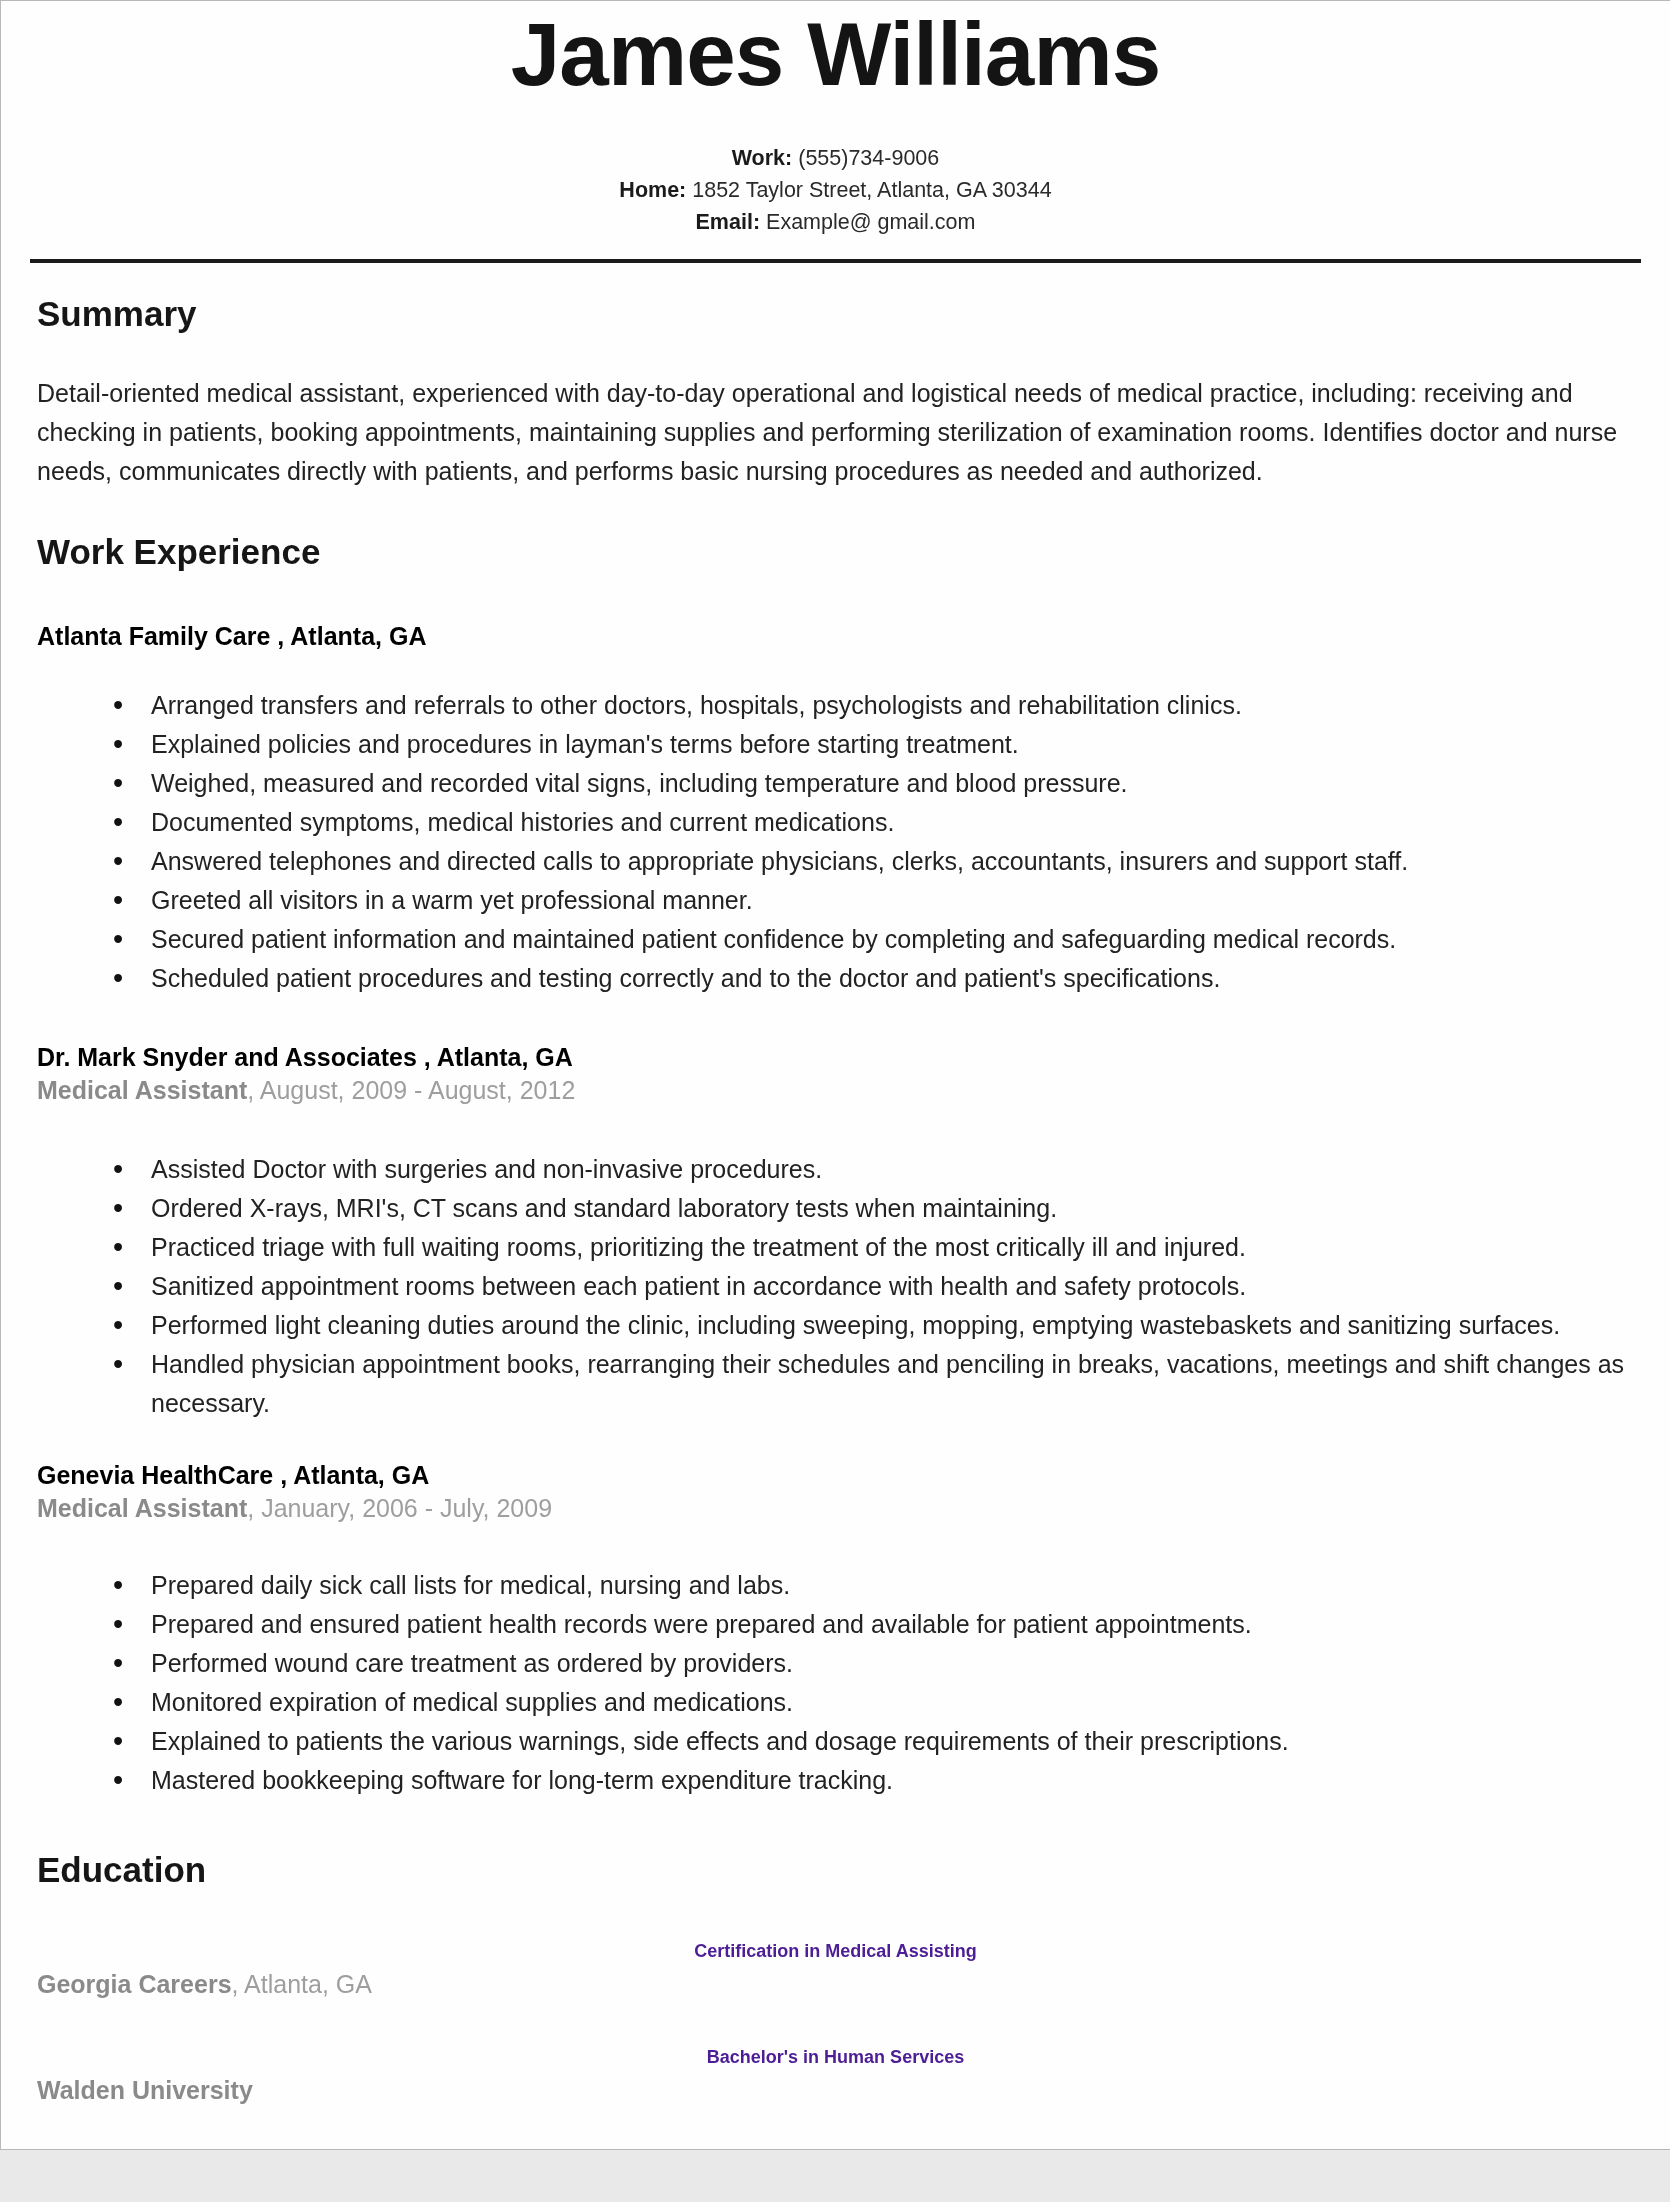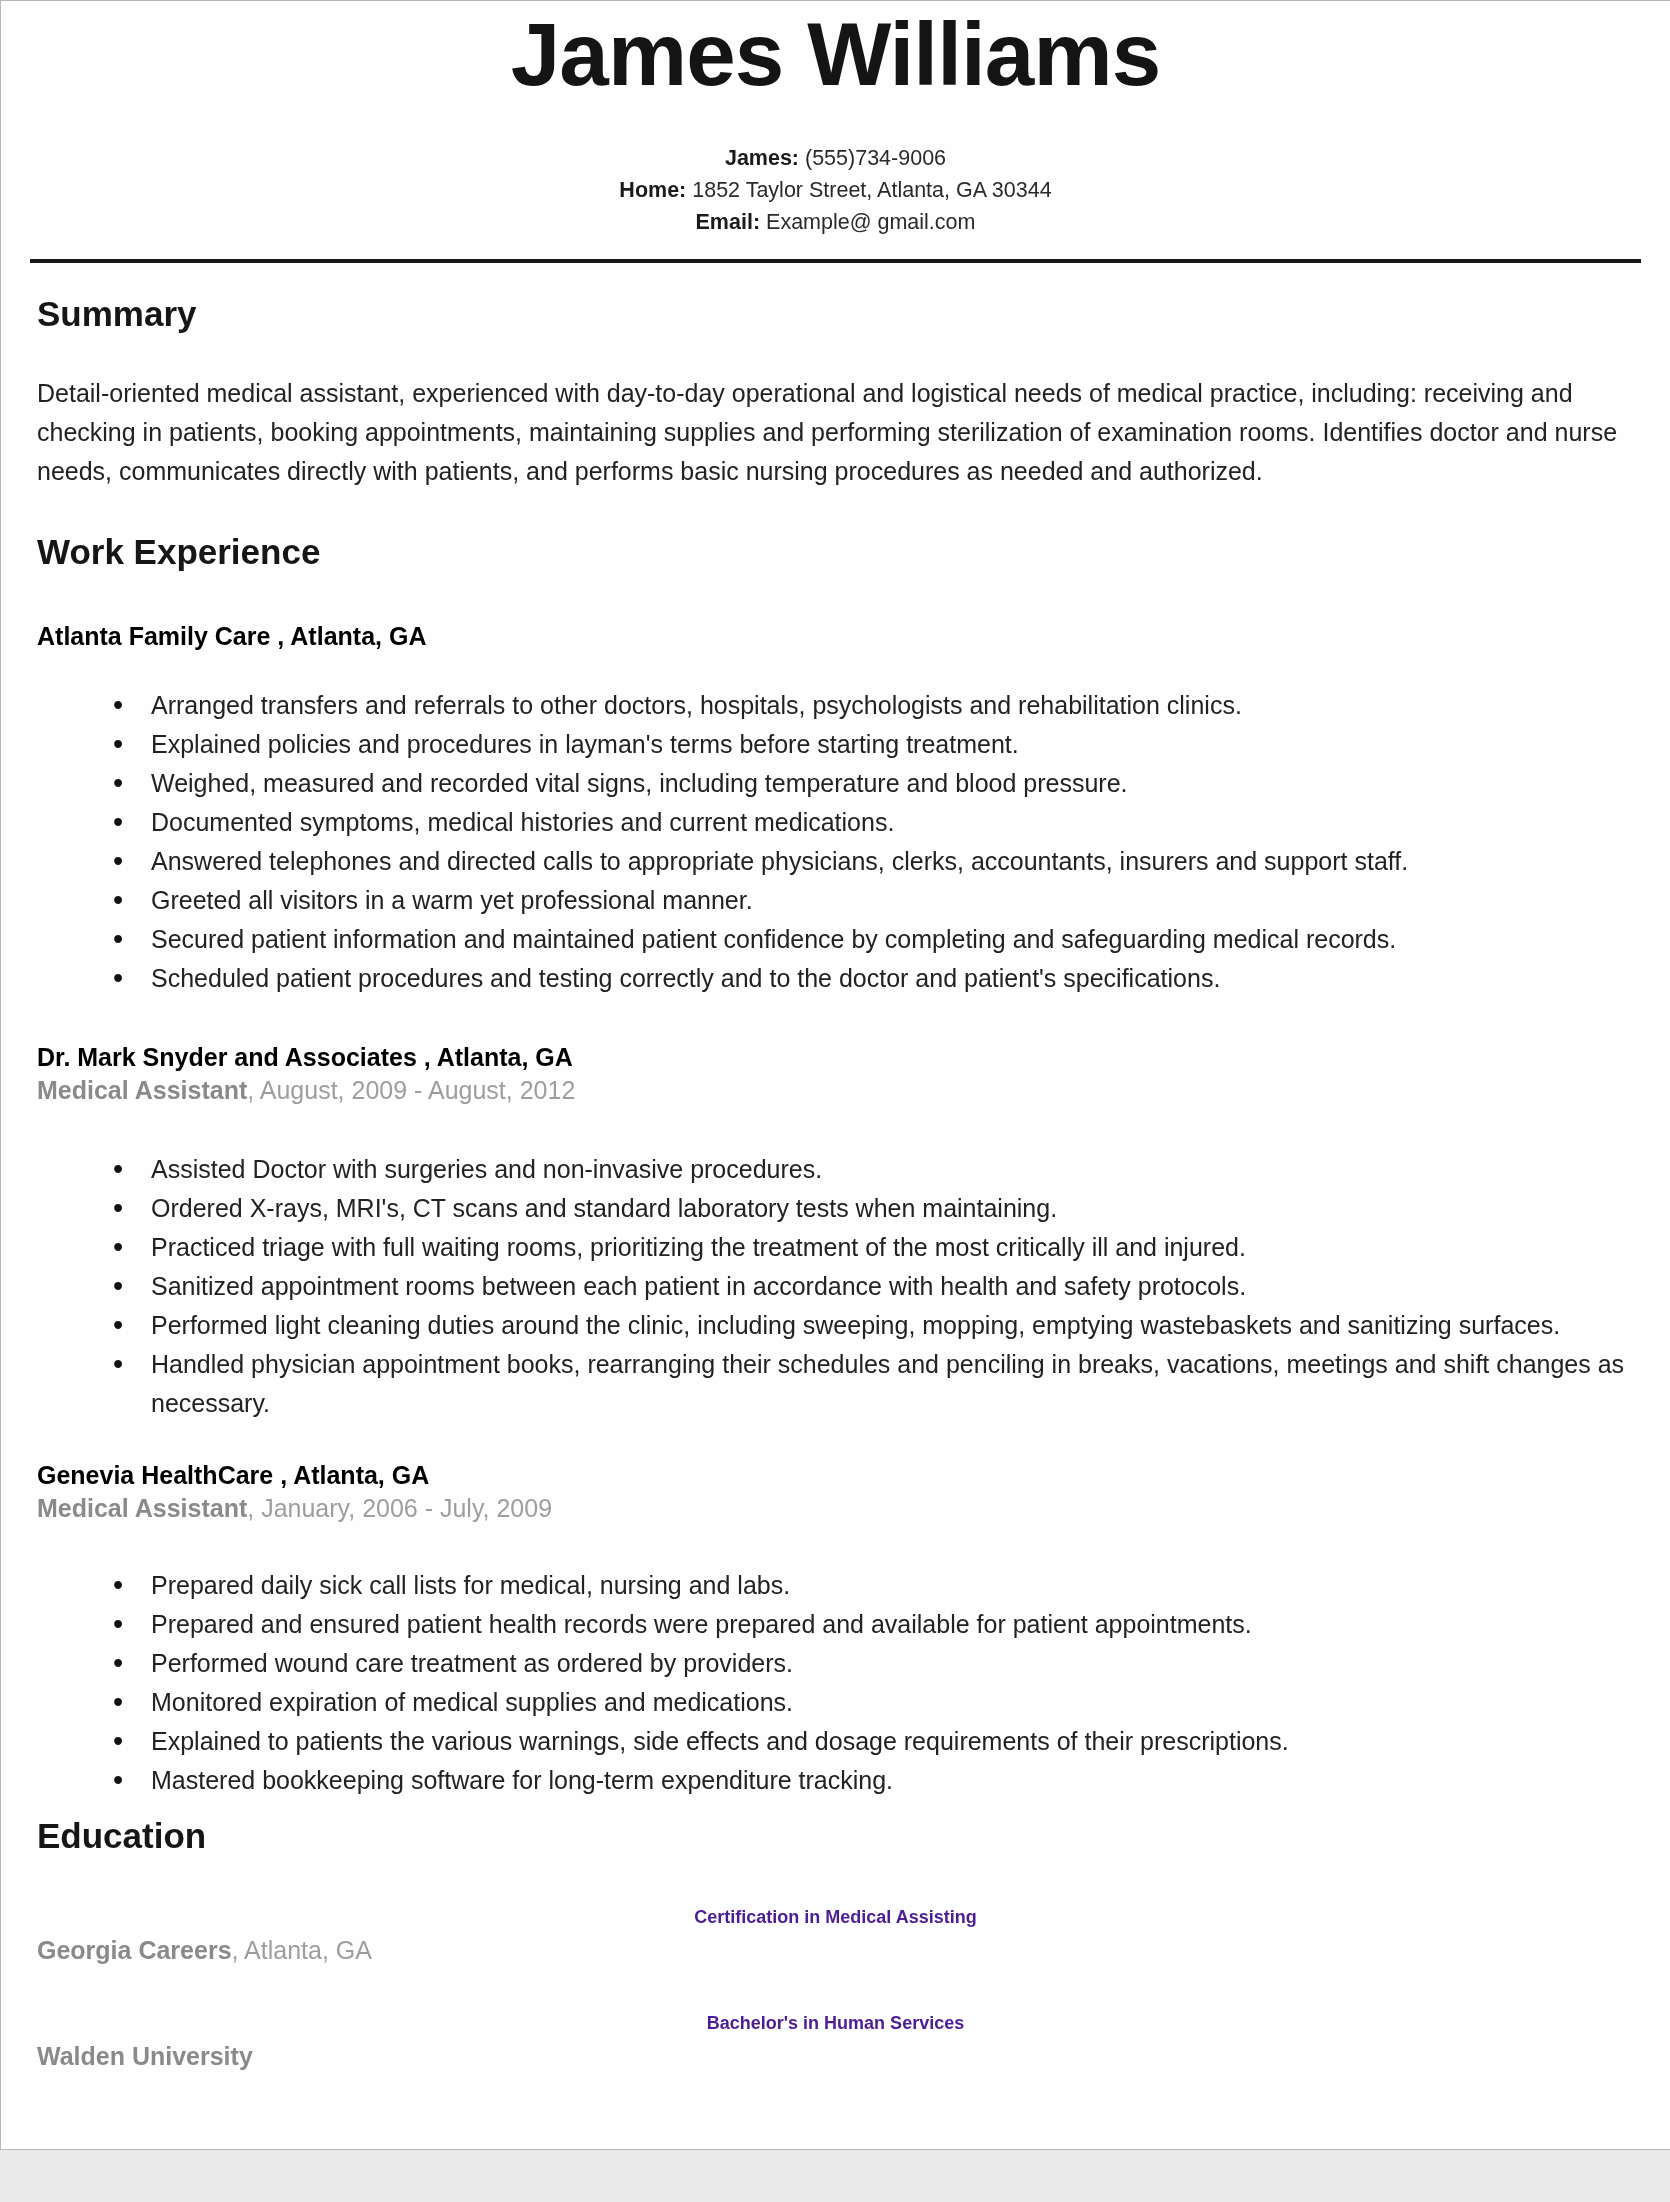--- a/index.html
+++ b/index.html
@@ -40,21 +40,21 @@
   
   .section-title {
     margin: 0;
     font-size: 35px;
     line-height: 40px;
     font-weight: bold;
     color: #161616;
   }
   .summary-title   { margin-top: 31px; }
   .work-title      { margin-top: 41px; }
-  .education-title { margin-top: 16px; }
+  .education-title { margin-top: 50px; }
 
   
   .summary-text {
     margin: 40px 0 0 0;
     font-size: 25px;
     line-height: 39px;
     color: #222222;
   }
 
   
@@ -108,21 +108,21 @@
   .edu-school   { font-weight: bold; color: #8a8a8a; }
   .edu-location { color: #9e9e9e; }
 </style>
 </head>
 <body>
 
 <div class="page">
   <div class="resume-header">
     <div class="resume-name">James Williams</div>
     <div class="contact-block">
-      <div class="contact-line"><span class="contact-label">James:</span><span> (555)734-9006</span></div>
+      <div class="contact-line"><span class="contact-label">Work:</span><span> (555)734-9006</span></div>
       <div class="contact-line"><span class="contact-label">Home:</span><span> 1852 Taylor Street, Atlanta, GA 30344</span></div>
       <div class="contact-line"><span class="contact-label">Email:</span><span> Example@ gmail.com</span></div>
     </div>
   </div>
 
   <div class="header-divider"></div>
 
   <div class="inner">
 
     <h2 class="section-title summary-title">Summary</h2>

